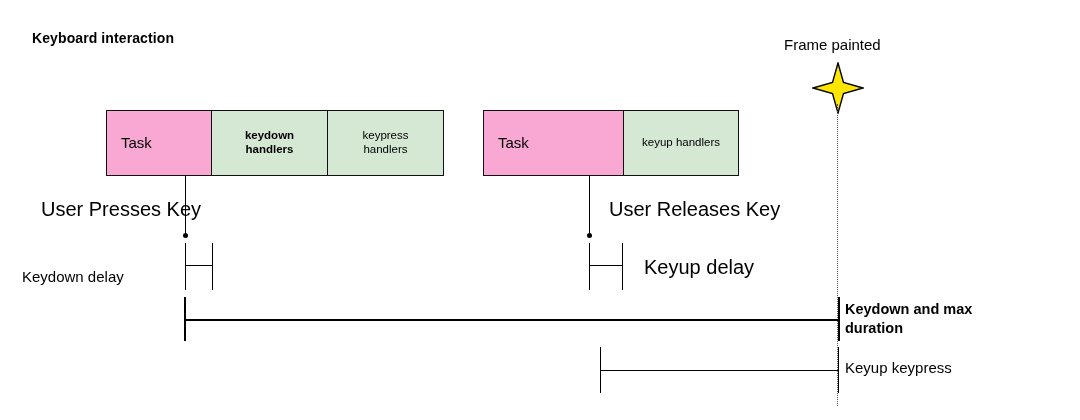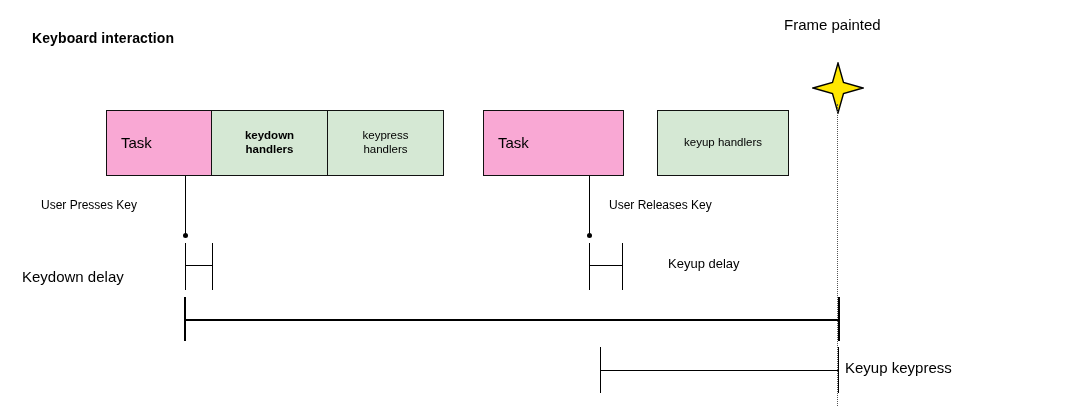--- a/index.html
+++ b/index.html
@@ -49,26 +49,26 @@
   }
   .box.handler {
     background: #d5e8d4;
     font-size: 11.5px;
   }
 
   #task1      { left: 106px; top: 110px; width: 106px; height: 66px; }
   #keydown-h  { left: 211px; top: 110px; width: 117px; height: 66px; font-weight: bold; }
   #keypress-h { left: 327px; top: 110px; width: 117px; height: 66px; }
   #task2      { left: 483px; top: 110px; width: 141px; height: 66px; }
-  #keyup-h    { left: 657px; top: 110px; width: 132px; height: 66px; }
+  #keyup-h    { left: 623px; top: 110px; width: 116px; height: 66px; }
 
   
   #frame-painted-label {
     left: 784px;
-    top: 16px;
+    top: 36px;
     font-size: 15px;
     white-space: nowrap;
   }
   #frame-star {
     left: 812px;
     top: 62px;
     width: 52px;
     height: 52px;
   }
   #frame-dotted-line {
@@ -87,21 +87,21 @@
   #arrow1-line { left: 185px; top: 176px; height: 58px; }
   #arrow2-line { left: 589px; top: 176px; height: 58px; }
   .arrow-dot {
     width: 5px; height: 5px;
     border-radius: 50%;
     background: #000000;
   }
   #arrow1-dot { left: 183px; top: 233px; }
   #arrow2-dot { left: 587px; top: 233px; }
 
-  .evt-label { font-size: 12px; white-space: nowrap; }
+  .evt-label { font-size: 20px; white-space: nowrap; }
   #user-presses-label  { left: 41px;  top: 198px; }
   #user-releases-label { left: 609px; top: 198px; text-align: right; }
 
   
   .tick {
     width: 0;
     border-left: 1.4px solid #000000;
   }
   .span-line {
     height: 0;
@@ -110,21 +110,21 @@
   
   #kd-tick-left  { left: 185px; top: 243px; height: 47px; }
   #kd-tick-right { left: 212px; top: 243px; height: 47px; }
   #kd-span       { left: 185px; top: 265px; width: 28px; }
   #keydown-delay-label { left: 22px; top: 268px; font-size: 15px; white-space: nowrap; }
 
   
   #ku-tick-left  { left: 589px; top: 243px; height: 47px; }
   #ku-tick-right { left: 622px; top: 243px; height: 47px; }
   #ku-span       { left: 589px; top: 265px; width: 34px; }
-  #keyup-delay-label { left: 644px; top: 256px; font-size: 13px; white-space: nowrap; margin-left: 24px; }
+  #keyup-delay-label { left: 644px; top: 256px; font-size: 20px; white-space: nowrap; }
 
   
   .tick-thick {
     width: 0;
     border-left: 2.6px solid #000000;
   }
   .span-thick {
     height: 0;
     border-top: 2.6px solid #000000;
   }
@@ -202,19 +202,20 @@
   <div class="abs" id="keydown-delay-label">Keydown delay</div>
 
   <div class="abs tick" id="ku-tick-left"></div>
   <div class="abs tick" id="ku-tick-right"></div>
   <div class="abs span-line" id="ku-span"></div>
   <div class="abs" id="keyup-delay-label">Keyup delay</div>
 
   <div class="abs tick-thick" id="kdmax-tick-left"></div>
   <div class="abs tick-thick" id="kdmax-tick-right"></div>
   <div class="abs span-thick" id="kdmax-span"></div>
+  <div class="abs" id="kdmax-label">Keydown and max duration</div>
 
   <div class="abs tick" id="kudur-tick-left"></div>
   <div class="abs tick" id="kudur-tick-right"></div>
   <div class="abs span-line" id="kudur-span"></div>
   <div class="abs" id="kudur-label">Keyup keypress</div>
 
 </div>
 
 </body></html>

